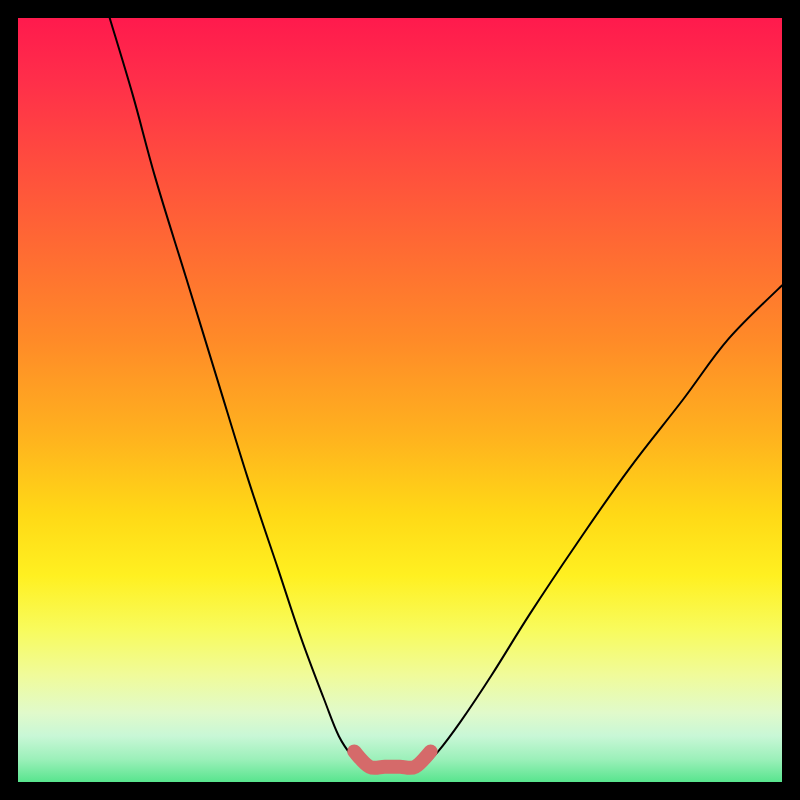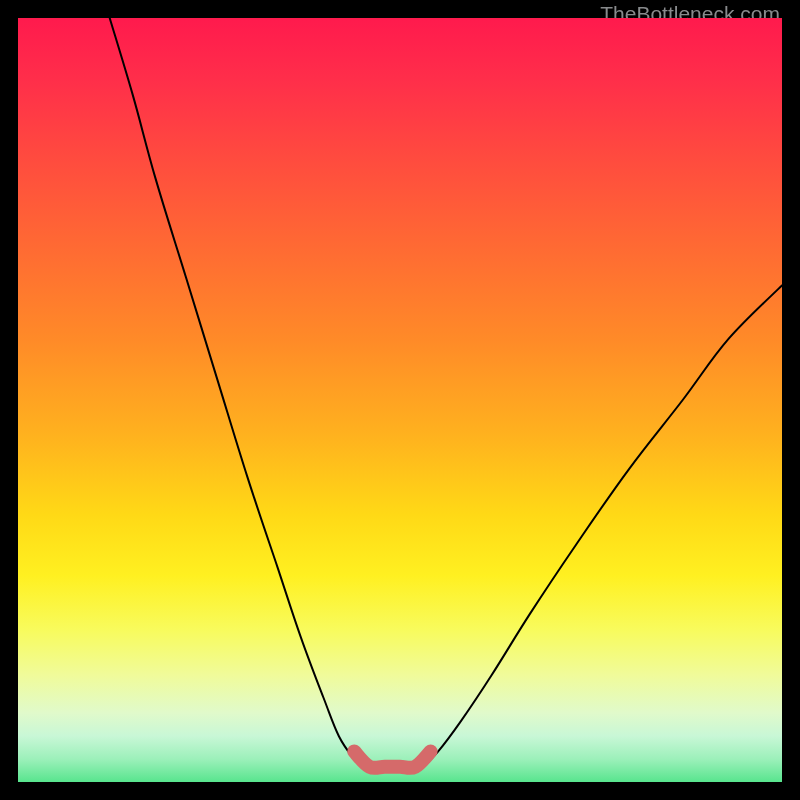--- a/index.html
+++ b/index.html
@@ -70,21 +70,20 @@
     stroke: #d56a6a;
     stroke-width: 14;
     stroke-linecap: round;
     stroke-linejoin: round;
   }
 </style>
 </head>
 <body>
 
 <div class="frame">
-  <div class="watermark">TheBottleneck.com</div>
   <div class="plot">
     <svg class="overlay" viewBox="0 0 764 764">
       <path id="left-curve" class="curve" d="M 91.7 0.0 C 95.8 13.8, 106.3 47.5, 114.6 76.4 C 122.9 105.3, 127.9 127.4, 137.5 160.4 C 147.1 193.4, 157.1 224.0, 168.1 259.8 C 179.1 295.5, 187.6 323.3, 198.6 359.1 C 209.6 394.8, 218.2 424.0, 229.2 458.4 C 240.2 492.8, 250.1 521.2, 259.8 550.1 C 269.4 579.0, 274.4 595.5, 282.7 618.8 C 290.9 642.2, 298.7 662.1, 305.6 680.0 C 312.5 697.8, 315.4 707.2, 320.9 718.2 C 326.4 729.2, 332.0 735.6, 336.2 741.1 C 340.3 746.6, 342.4 747.3, 343.8 748.7"></path>
       <path id="right-curve" class="curve" d="M 404.9 748.7 C 407.7 746.0, 413.3 741.7, 420.2 733.4 C 427.1 725.2, 433.5 716.6, 443.1 702.9 C 452.7 689.1, 461.3 676.3, 473.7 657.0 C 486.1 637.8, 496.8 619.3, 511.9 595.9 C 527.0 572.5, 539.8 553.3, 557.7 527.2 C 575.6 501.0, 591.9 476.9, 611.2 450.8 C 630.5 424.6, 646.8 405.4, 664.7 382.0 C 682.6 358.6, 692.6 341.5, 710.5 320.9 C 728.4 300.3, 754.4 277.0, 764.0 267.4"></path>
       <path id="trough" class="trough" d="M 336.2 733.4 C 338.9 736.2, 345.9 746.0, 351.4 748.7 C 356.9 751.5, 361.2 748.7, 366.7 748.7 C 372.2 748.7, 376.5 748.7, 382.0 748.7 C 387.5 748.7, 391.8 751.5, 397.3 748.7 C 402.8 746.0, 409.8 736.2, 412.6 733.4"></path>
     </svg>
   </div>
 </div>
 
 </body></html>

